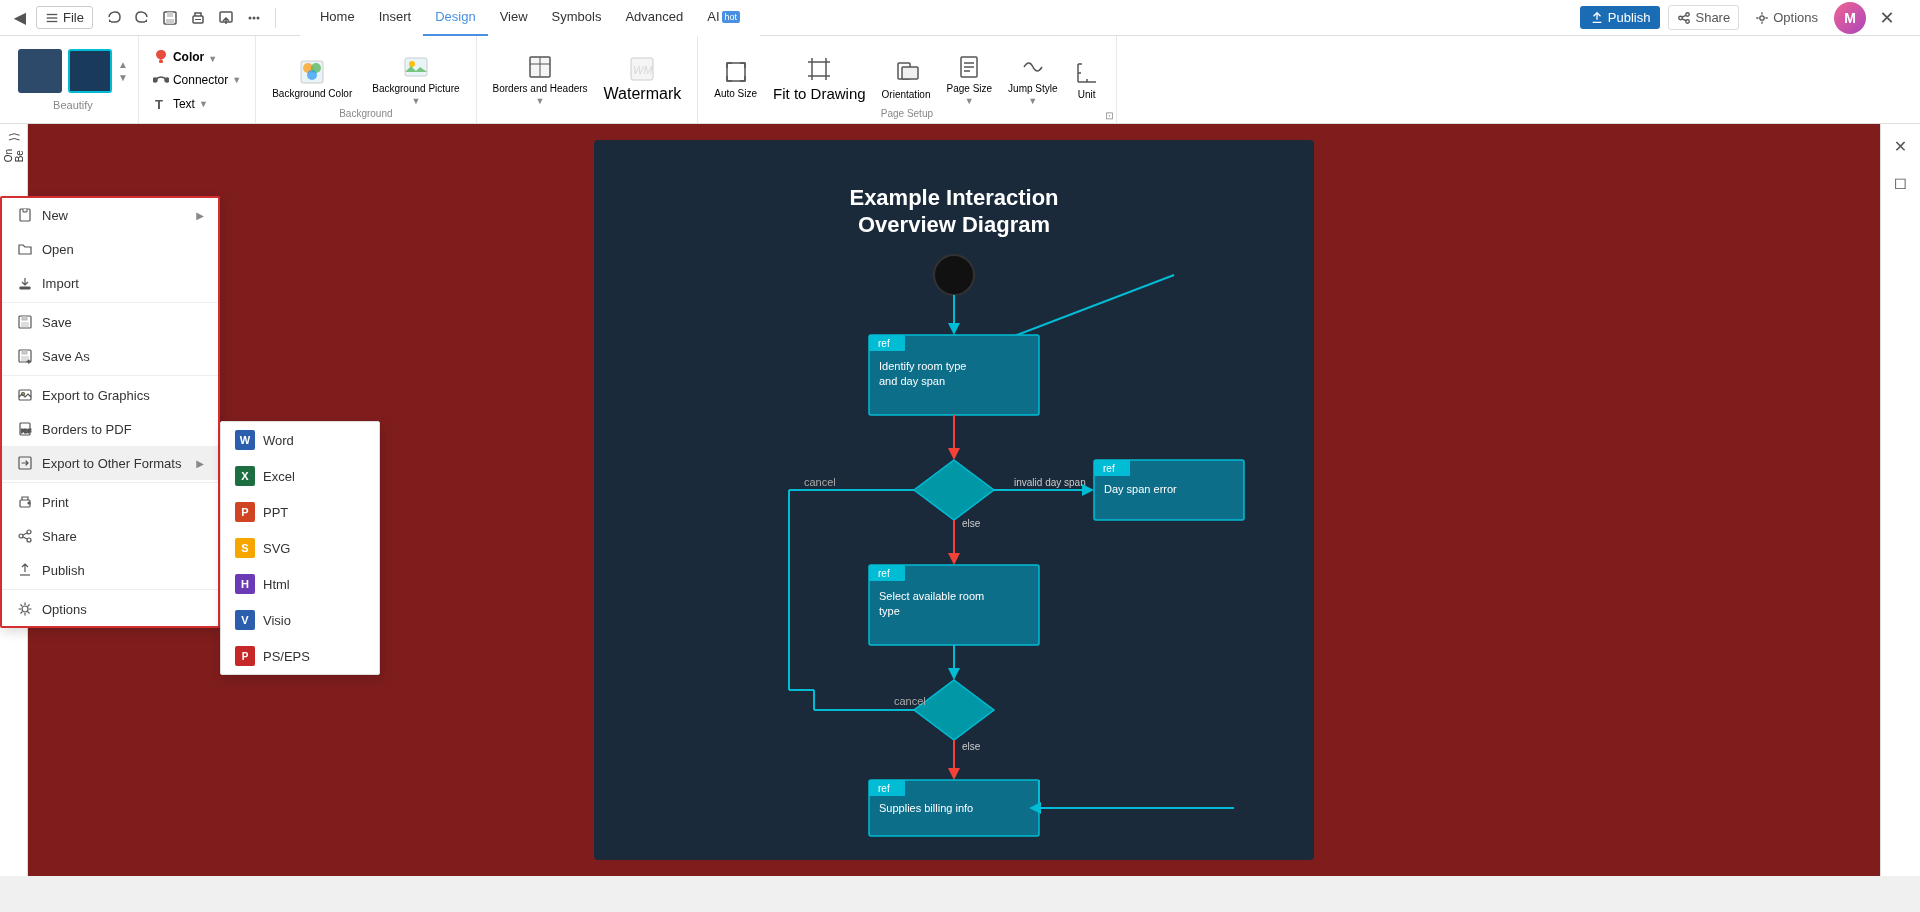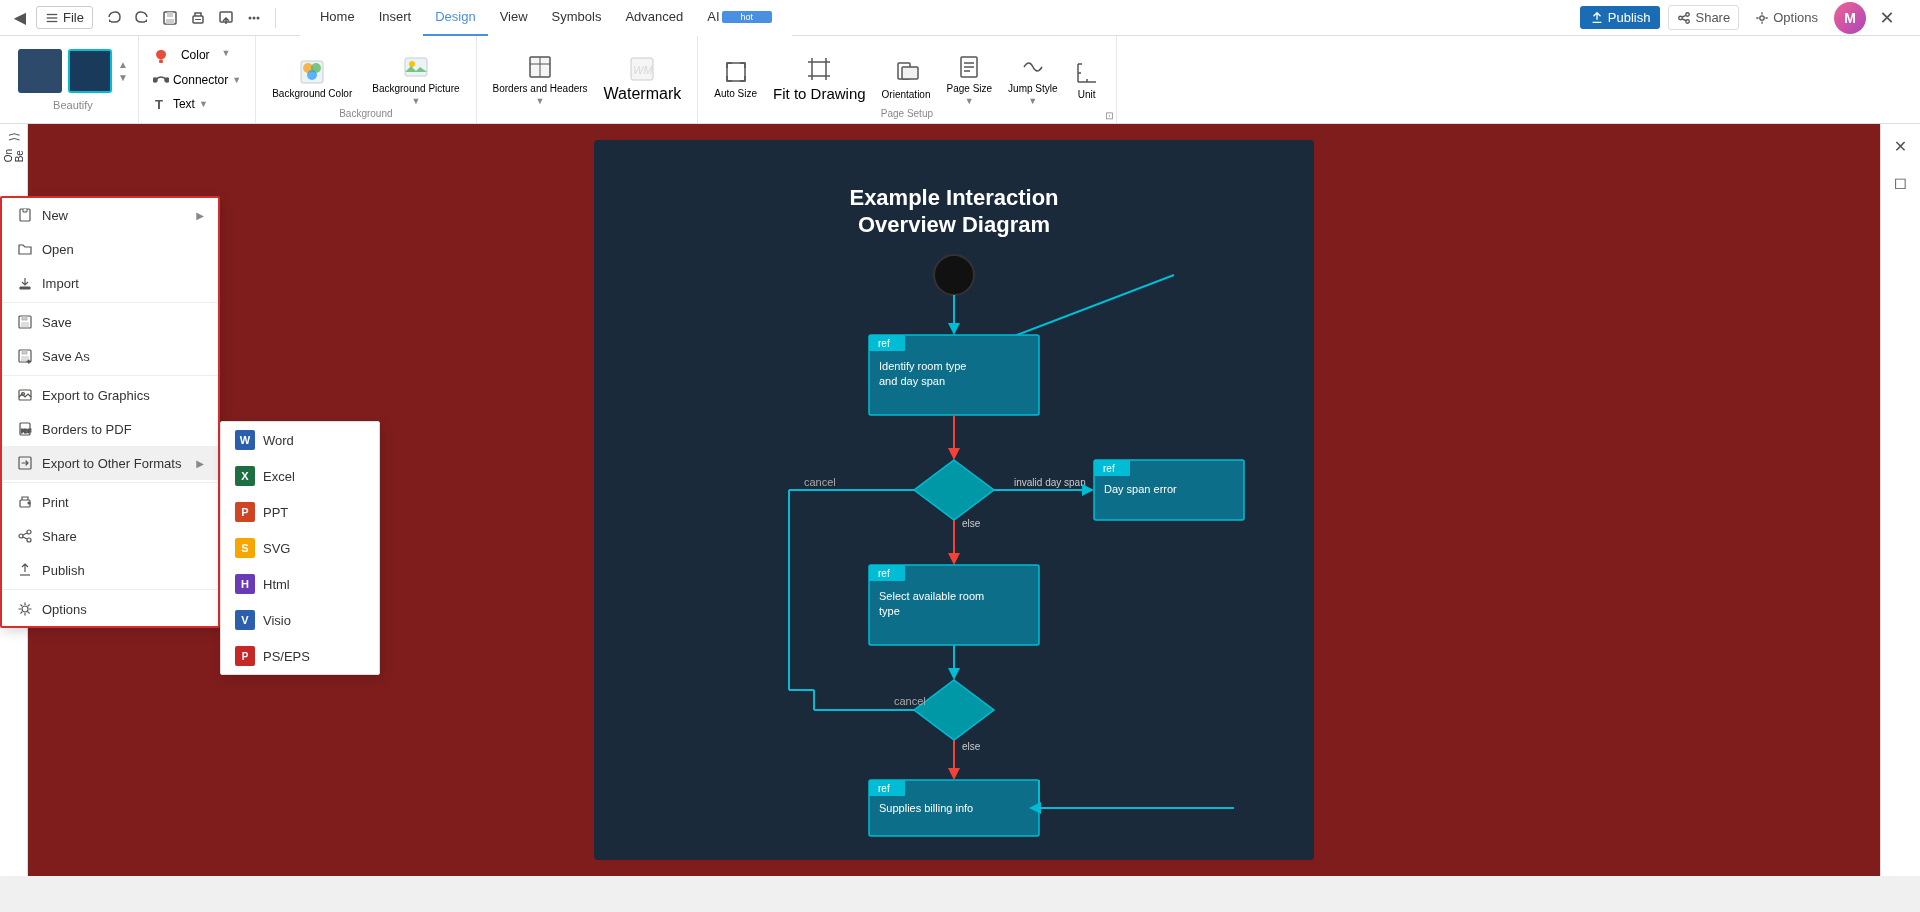--- a/index.html
+++ b/index.html
@@ -27,21 +27,21 @@
     
     .menu-tabs {
       display: flex; align-items: center; gap: 0;
       padding: 0 8px; background: #fff;
     }
     .menu-tab {
       padding: 0 12px; height: 36px; display: flex; align-items: center;
       cursor: pointer; font-size: 13px; color: #333; border-bottom: 2px solid transparent;
     }
     .menu-tab.active { color: #4a90e2; border-bottom: 2px solid #4a90e2; }
-    .ai-badge { background: #4a90e2; color: #fff; font-size: 9px; padding: 1px 19px; border-radius: 2px; margin-left: 2px; }
+    .ai-badge { background: #4a90e2; color: #fff; font-size: 9px; padding: 1px 3px; border-radius: 2px; margin-left: 2px; }
 
     
     .ribbon {
       height: 88px; background: #fff; border-bottom: 1px solid #ddd;
       display: flex; align-items: center; padding: 0 8px; gap: 0;
       position: relative;
     }
 
     
     .main-layout { display: flex; height: calc(912px - 36px - 36px - 88px); }
@@ -203,21 +203,21 @@
       <div style="width:44px;height:44px;background:#1a3a5c;border:2px solid #00bcd4;border-radius:3px;cursor:pointer;"></div>
       <div style="display:flex;flex-direction:column;gap:2px;">
         <span style="font-size:10px;color:#888;cursor:pointer;">▲</span>
         <span style="font-size:10px;color:#888;cursor:pointer;">▼</span>
       </div>
     </div>
     <div style="font-size:11px;color:#888;">Beautify</div>
   </div>
 
   <div style="display:flex;flex-direction:column;padding:6px 10px;border-right:1px solid #e8e8e8;height:100%;justify-content:center;gap:4px;">
-    <div style="display:flex;align-items:flex-start;gap:12px;cursor:pointer;padding:2px 4px;border-radius:3px;font-size:12px;">
+    <div style="display:flex;align-items:flex-end;gap:4px;cursor:pointer;padding:2px 4px;border-radius:3px;font-size:12px;font-weight:bold;">
       <svg width="16" height="16" viewBox="0 0 16 16" fill="#e74c3c">
           <path d="M8 2C5 2 3 4 3 6.5C3 9 5 11 8 12C11 11 13 9 13 6.5C13 4 11 2 8 2Z"></path>
           <rect x="6" y="12" width="4" height="3" rx="1" fill="#e74c3c"></rect>
         </svg>
       <span>Color</span>
       <span style="font-size:9px;color:#888;">▼</span>
     </div>
     <div style="display:flex;align-items:center;gap:4px;cursor:pointer;padding:2px 4px;border-radius:3px;font-size:12px;">
       <svg width="16" height="16" viewBox="0 0 16 16" fill="none" stroke="#555" stroke-width="1.5">
           <path d="M2 8 Q8 2 14 8"></path>

